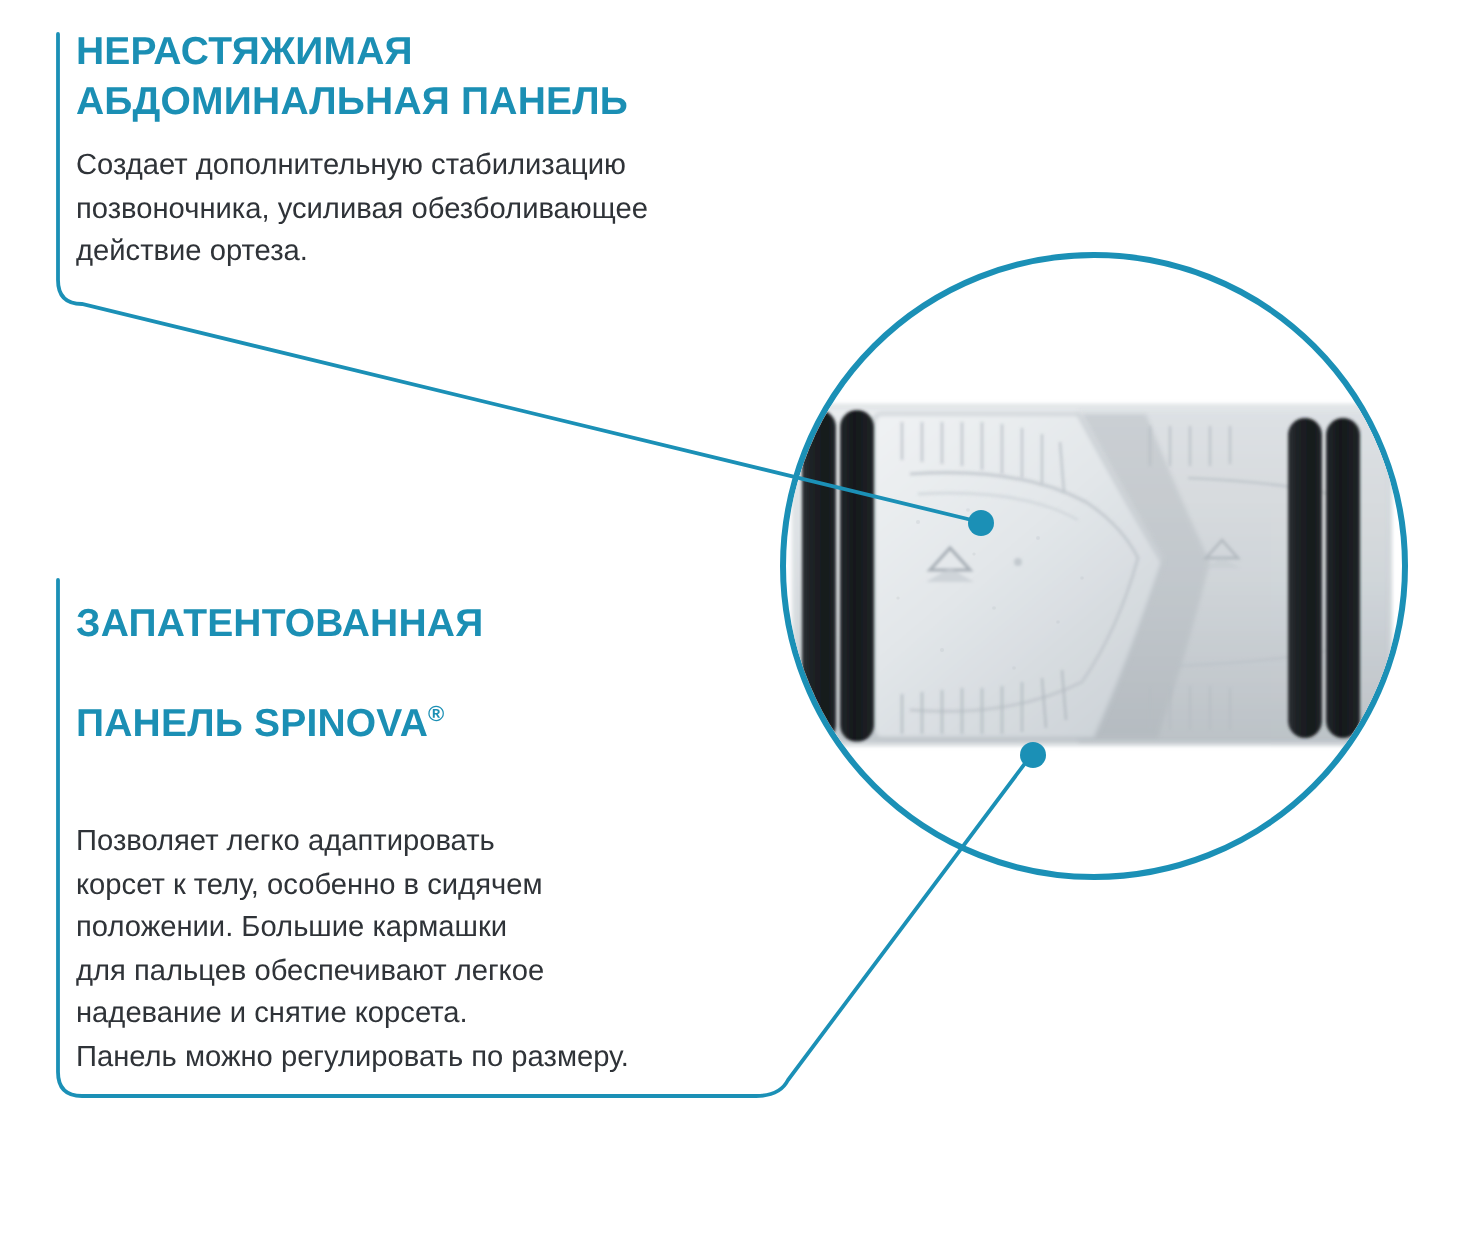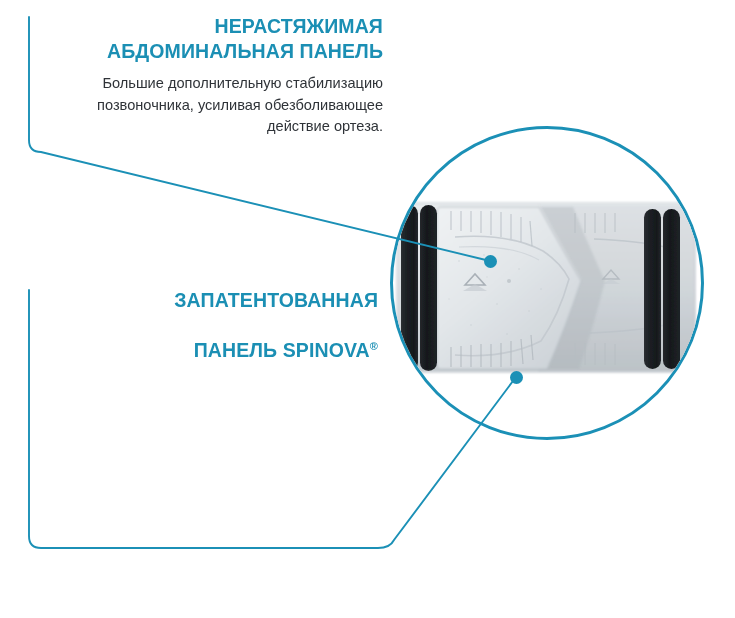--- a/index.html
+++ b/index.html
@@ -27,30 +27,29 @@
     width: 735px;
     height: 618px;
     pointer-events: none;
     z-index: 3;
   }
 
   
   .callout {
     position: absolute;
     z-index: 4;
-    text-align: right;
   }
   .callout-1 {
     left: 38px;
     top: 14px;
     width: 345px;
   }
   .callout-2 {
     left: 38px;
-    top: 288px;
+    top: 300px;
     width: 340px;
   }
   .callout-heading {
     color: #1b8fb4;
     font-size: 19.5px;
     font-weight: bold;
     line-height: 25px;
     letter-spacing: 0.1px;
     margin: 0 0 9px 0;
     text-transform: uppercase;
@@ -258,27 +257,33 @@
     <path d="M 29 17 L 29 140 Q 29 152 41 152 L 490 261" fill="none" stroke="#1b90b6" stroke-width="1.9" stroke-linecap="round"></path>
 
     <path d="M 29 290 L 29 536 Q 29 548 41 548 L 378 548 Q 390 548 394 540 L 516 377" fill="none" stroke="#1b90b6" stroke-width="1.9" stroke-linecap="round"></path>
   </svg>
 
   <div class="hotspot" id="hotspot-1"></div>
   <div class="hotspot" id="hotspot-2"></div>
 
   <div class="callout callout-1">
     <h2 class="callout-heading">НЕРАСТЯЖИМАЯ АБДОМИНАЛЬНАЯ ПАНЕЛЬ</h2>
-    <p class="callout-body">Большие дополнительную стабилизацию
+    <p class="callout-body">Создает дополнительную стабилизацию
 позвоночника, усиливая обезболивающее
 действие ортеза.</p>
   </div>
 
   <div class="callout callout-2">
     <h2 class="callout-heading">
       <span>ЗАПАТЕНТОВАННАЯ</span><br>
       <br>
       <span>ПАНЕЛЬ SPINOVA</span><span class="reg-mark">®</span><br>
       <br>
     </h2>
+    <p class="callout-body">Позволяет легко адаптировать
+корсет к телу, особенно в сидячем
+положении. Большие кармашки
+для пальцев обеспечивают легкое
+надевание и снятие корсета.
+Панель можно регулировать по размеру.</p>
   </div>
 
 </div>
 
 </body></html>

